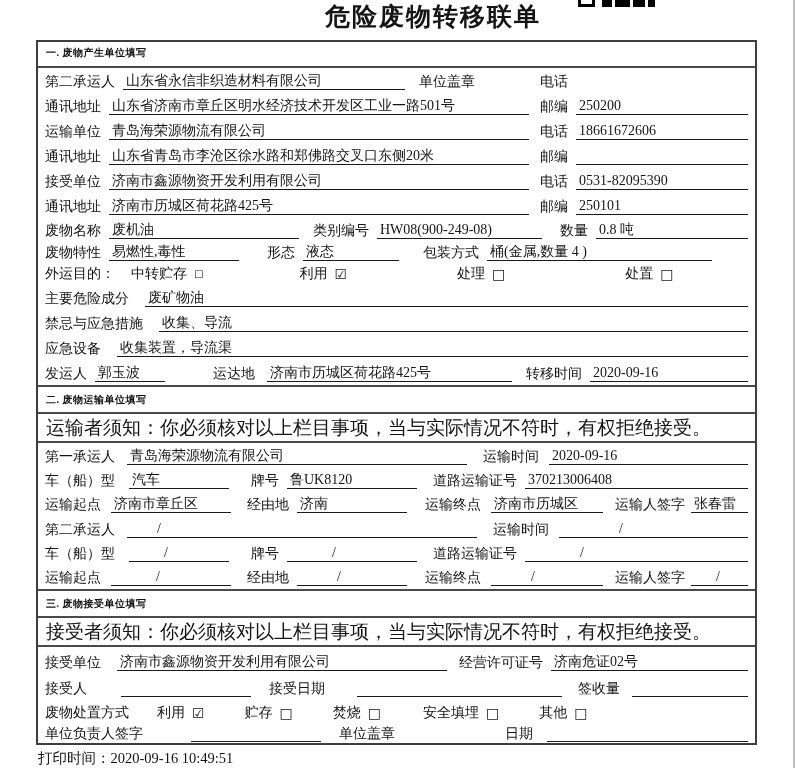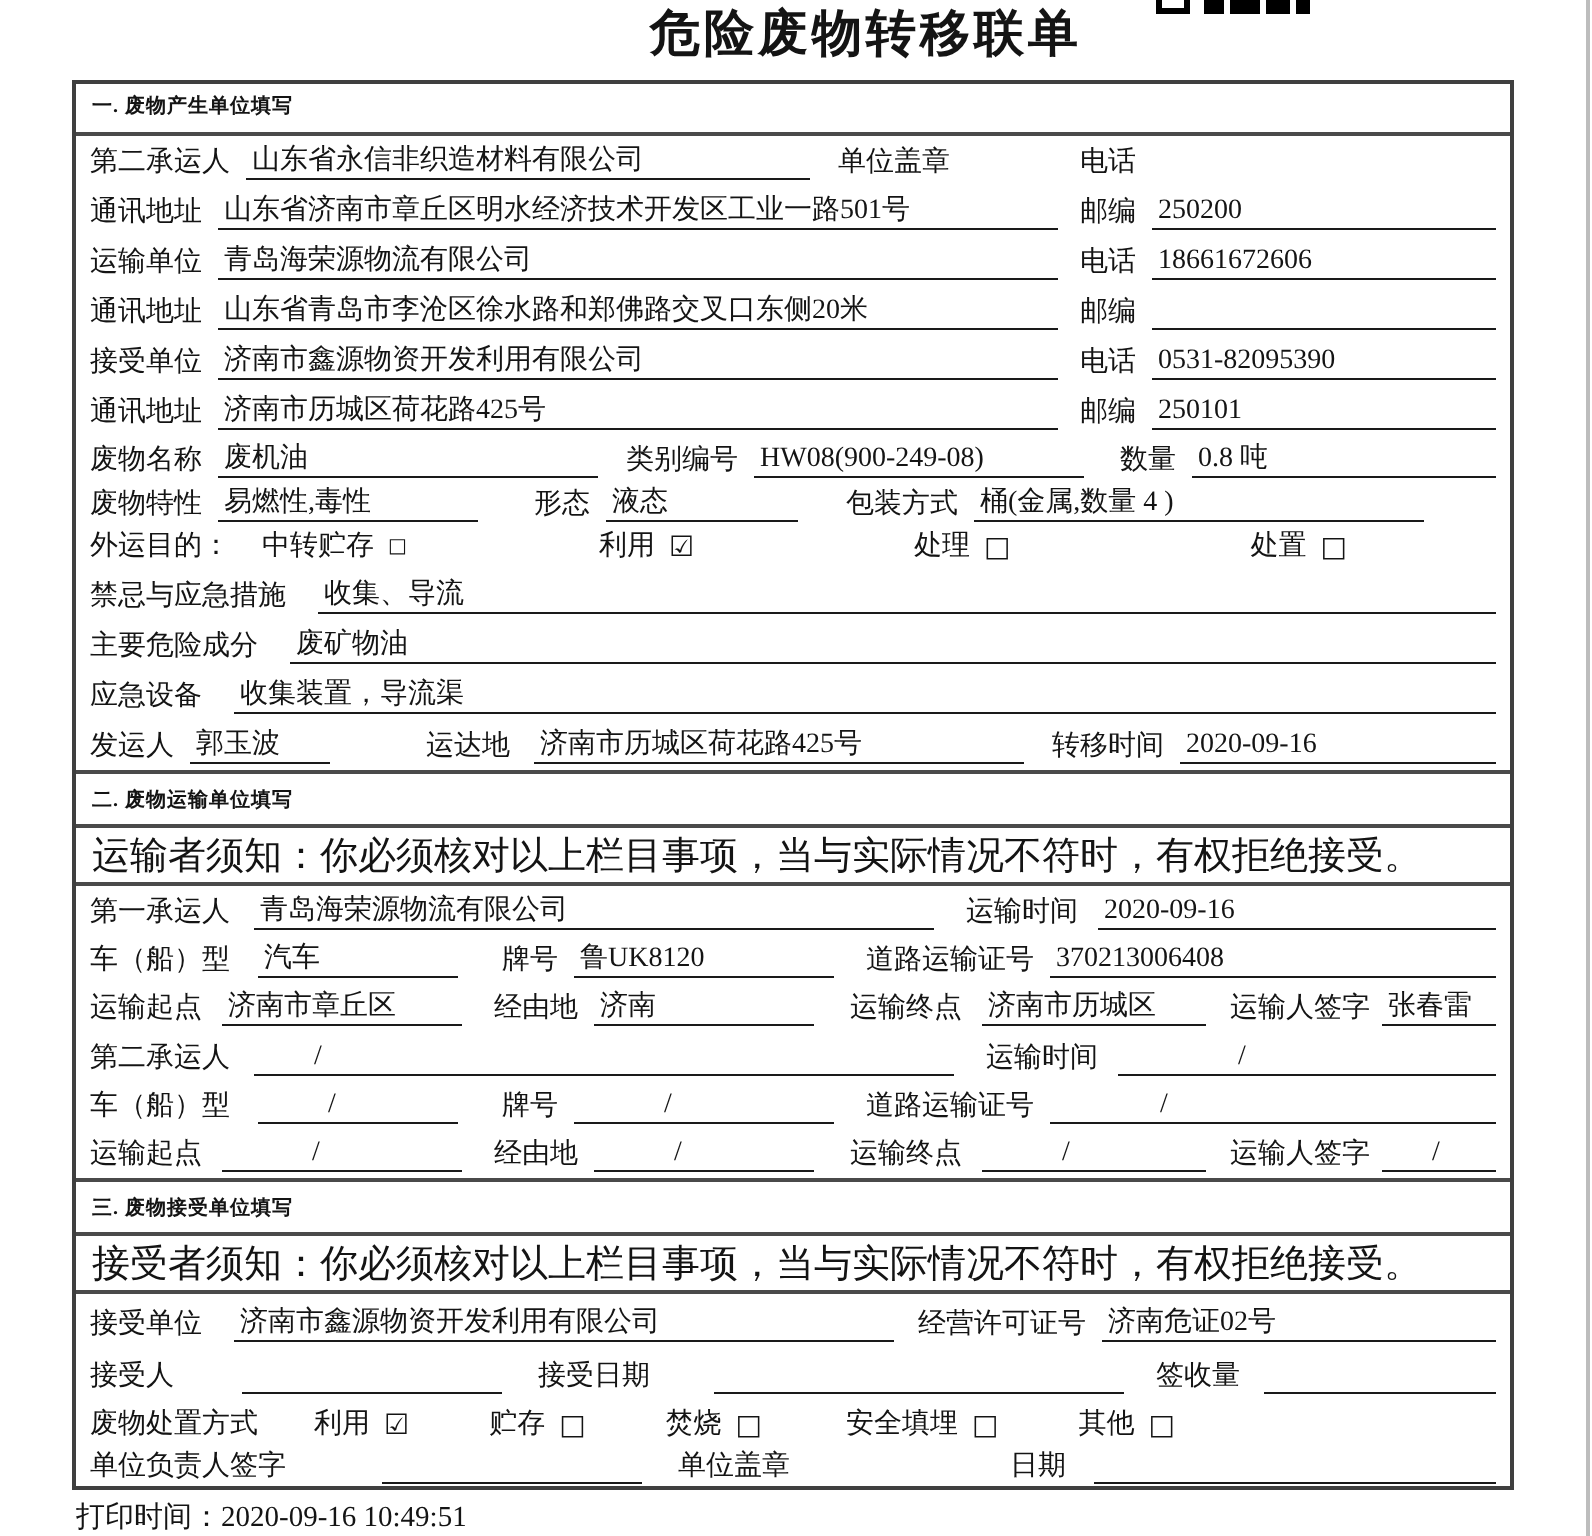--- a/index.html
+++ b/index.html
@@ -146,27 +146,27 @@
         <span class="lbl">处理</span>
         <span class="box">□</span>
       </span>
       <span class="opt" style="margin-left:120px">
         <span class="lbl">处置</span>
         <span class="box">□</span>
       </span>
     </div>
 
     <div class="row" style="height:25px">
+      <span class="lbl">主要危险成分</span>
+      <span class="val gr" style="margin-left:16px">废矿物油</span>
+    </div>
+
+    <div class="row" style="height:25px">
       <span class="lbl">禁忌与应急措施</span>
       <span class="val gr" style="margin-left:16px">收集、导流</span>
-    </div>
-
-    <div class="row" style="height:25px">
-      <span class="lbl">主要危险成分</span>
-      <span class="val gr" style="margin-left:16px">废矿物油</span>
     </div>
 
     <div class="row" style="height:25px">
       <span class="lbl">应急设备</span>
       <span class="val gr" style="margin-left:16px">收集装置，导流渠</span>
     </div>
 
     <div class="row" style="height:25px">
       <span class="lbl">发运人</span>
       <span class="val" style="width:70px;">郭玉波</span>

